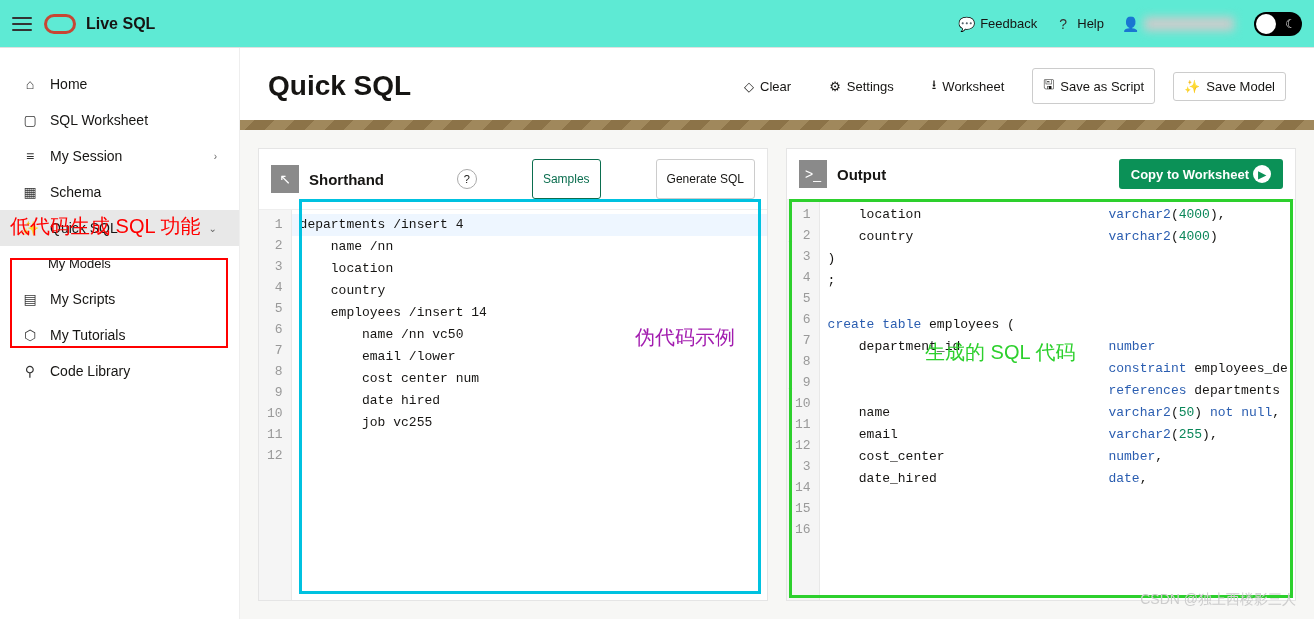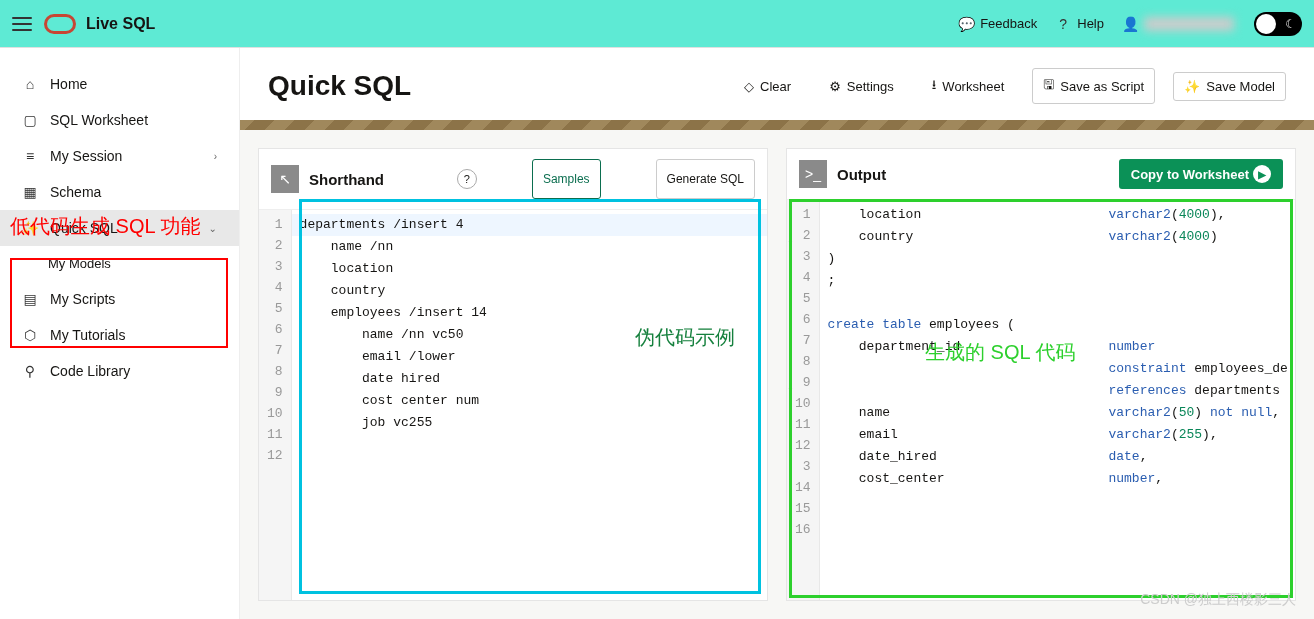--- a/index.html
+++ b/index.html
@@ -52,21 +52,21 @@
     .gutter div { padding: 0 8px; line-height: 21px; height: 21px; position: relative; }
     .fold { position: absolute; left: 1px; top: 5px; font-size: 8px; color: #aaa; }
     .code-lines { flex: 1; padding: 4px 0; overflow: hidden;}
     .code-lines div { padding: 0 8px; line-height: 21px; height: 22px; white-space: pre; }
     .hl-line { background: #eef6ff; }
     .kw { color: #2a5db0; }
     .cmt { color: #999; }
     .num { color: #098658; }
     
     .annot-cyan { position: absolute; border: 3px solid #00c2e0; left: 40px; top: 50px; right: 6px; bottom: 6px; pointer-events: none; z-index: 5;}
-    .annot-cyan-text { position: absolute; color: #15803d; font-size: 20px; right: 32px; top: 175px; pointer-events: none; z-index: 6;}
+    .annot-cyan-text { position: absolute; color: #a21caf; font-size: 20px; right: 32px; top: 175px; pointer-events: none; z-index: 6;}
     .annot-green { position: absolute; border: 3px solid #2dd02d; left: 2px; top: 50px; right: 2px; bottom: 2px; pointer-events: none; z-index: 5;}
     .annot-green-text { position: absolute; color: #2dd02d; font-size: 20px; left: 138px; top: 190px; pointer-events: none; z-index: 6;}
     .watermark { position: fixed; right: 18px; bottom: 10px; color: #ccc; font-size: 14px; pointer-events: none; z-index: 100;}
   </style>
 </head>
 <body>
 
 <div class="top-bar">
   <div class="hamburger">
       <span></span>
@@ -189,22 +189,22 @@
               <div>12</div>
             </div>
           <div class="code-lines" id="sh-code">
               <div class="hl-line">departments /insert 4</div>
               <div>    name /nn</div>
               <div>    location</div>
               <div>    country</div>
               <div>    employees /insert 14</div>
               <div>        name /nn vc50</div>
               <div>        email /lower</div>
+              <div>        cost center num</div>
               <div>        date hired</div>
-              <div>        cost center num</div>
               <div>        job vc255</div>
               <div></div>
             </div>
         </div>
         <div class="annot-cyan"></div>
         <div class="annot-cyan-text">伪代码示例</div>
       </div>
 
       <div class="panel">
         <div class="panel-hdr">
@@ -240,22 +240,22 @@
               <div>    country                         <span class="kw">varchar2</span>(<span class="num">4000</span>)</div>
               <div>)</div>
               <div>;</div>
               <div></div>
               <div><span class="kw">create</span> <span class="kw">table</span> employees (</div>
               <div>    department_id                   <span class="kw">number</span></div>
               <div>                                    <span class="kw">constraint</span> employees_de</div>
               <div>                                    <span class="kw">references</span> departments</div>
               <div>    name                            <span class="kw">varchar2</span>(<span class="num">50</span>) <span class="kw">not</span> <span class="kw">null</span>,</div>
               <div>    email                           <span class="kw">varchar2</span>(<span class="num">255</span>),</div>
+              <div>    cost_center                     <span class="kw">number</span>,</div>
               <div>    date_hired                      <span class="kw">date</span>,</div>
-              <div>    cost_center                     <span class="kw">number</span>,</div>
             </div>
         </div>
         <div class="annot-green"></div>
         <div class="annot-green-text">生成的 SQL 代码</div>
       </div>
     </div>
   </div>
 </div>
 
 <div class="watermark">CSDN @独上西楼影三人</div>

